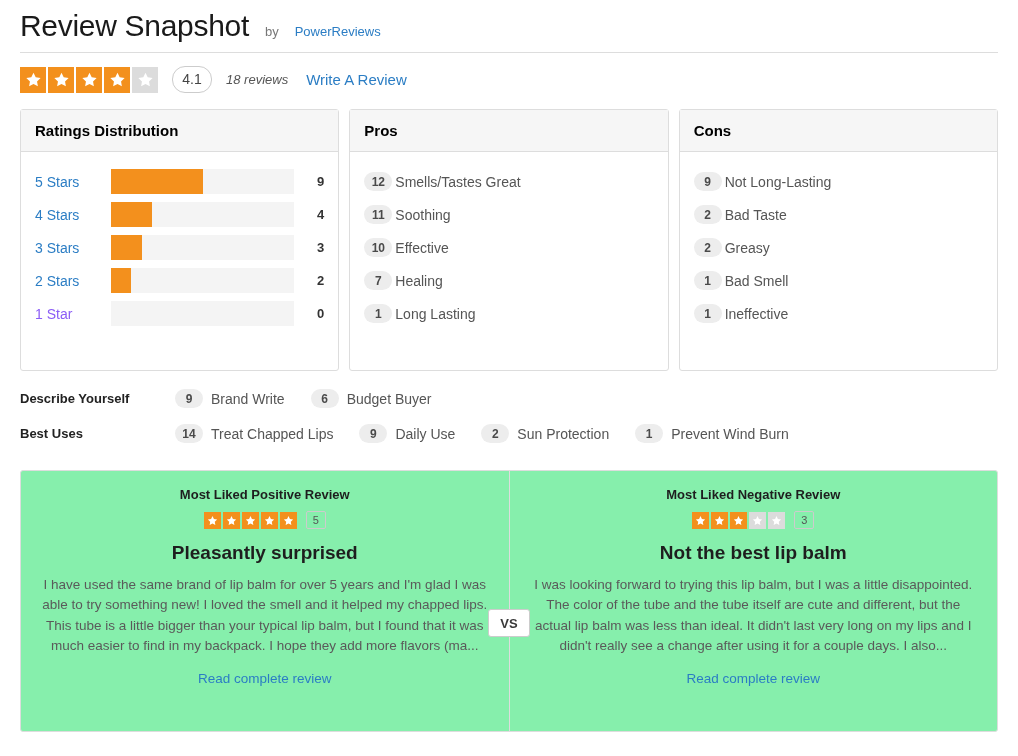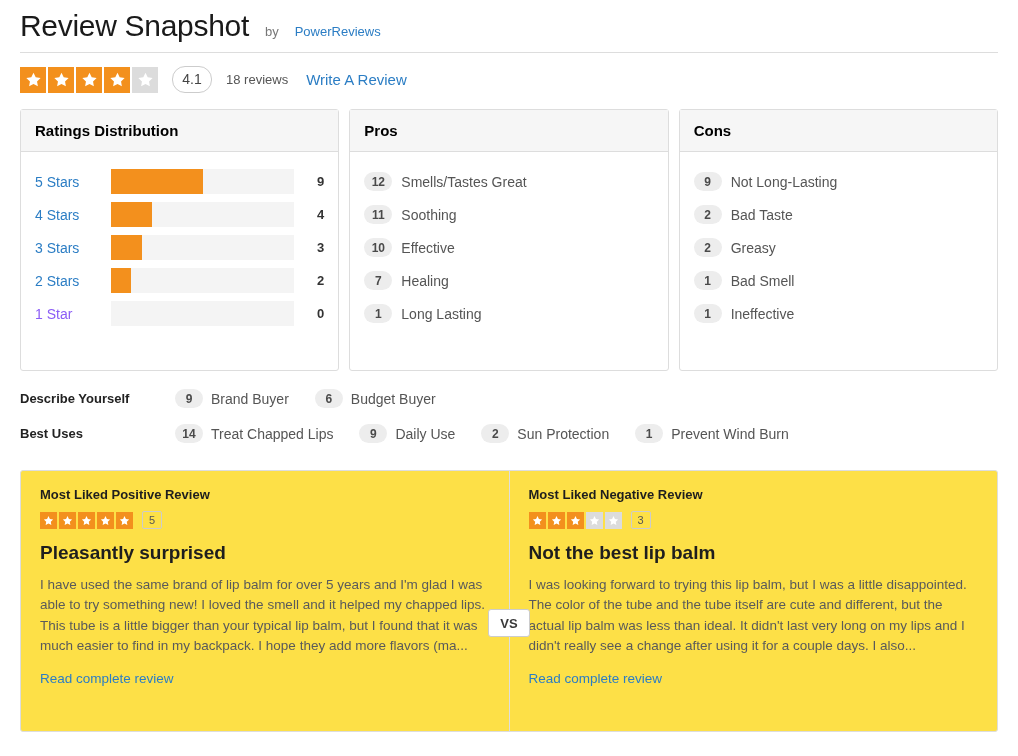--- a/index.html
+++ b/index.html
@@ -83,20 +83,21 @@
     font-size: 14px;
     color: #444444;
     text-align: center;
     background: #ffffff;
     line-height: 17px;
   }
   .reviews-count {
     margin-left: 14px;
     font-size: 13px;
     color: #555555;
+    font-style: italic;
   }
   .write-review {
     margin-left: 18px;
     font-size: 15px;
     color: #2b7dc4;
     text-decoration: none;
   }
 
   
   .panels {
@@ -157,21 +158,21 @@
     font-weight: bold;
     color: #333333;
   }
 
   
   .tag-list { }
   .tag-row {
     display: flex;
     align-items: center;
     height: 33px;
-    gap: 9px;
+    gap: 3px;
   }
   .pill {
     display: inline-flex;
     align-items: center;
     justify-content: center;
     min-width: 14px;
     height: 19px;
     padding: 0 7px;
     border-radius: 10px;
     background: #ededed;
@@ -210,25 +211,26 @@
     gap: 8px;
     margin-right: 26px;
   }
 
   
   .compare {
     position: relative;
     margin-top: 27px;
     border: 1px solid #dddddd;
     border-radius: 3px;
-    background: #fde047;
+    background: #86efac;
     display: flex;
     height: 262px;
     box-sizing: border-box;
     overflow: hidden;
+    text-align: center;
   }
   .compare-col {
     flex: 1 1 0;
     padding: 16px 19px 0 19px;
     box-sizing: border-box;
   }
   .compare-col.right { border-left: 1px solid #dddddd; }
   .compare-kicker {
     font-size: 13px;
     font-weight: bold;
@@ -442,21 +444,21 @@
       </div>
     </div>
 
   </div>
 
   <div class="attr-row first">
     <span class="attr-name">Describe Yourself</span>
     <span class="attr-items">
       <span class="attr-item">
         <span class="pill">9</span>
-        <span class="tag-text">Brand Buyer</span>
+        <span class="tag-text">Brand Write</span>
       </span>
       <span class="attr-item">
         <span class="pill">6</span>
         <span class="tag-text">Budget Buyer</span>
       </span>
     </span>
   </div>
 
   <div class="attr-row">
     <span class="attr-name">Best Uses</span>

